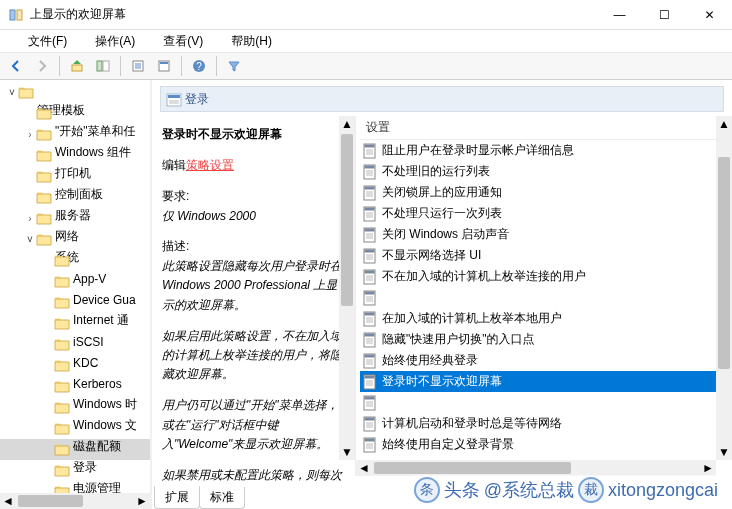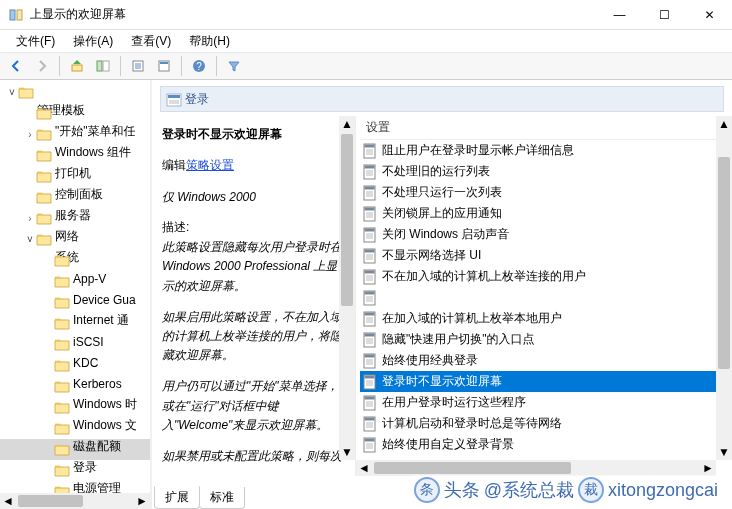--- a/index.html
+++ b/index.html
@@ -2,21 +2,21 @@
 <html><head>
 <meta charset="utf-8">
 <style>
 * { margin: 0; padding: 0; box-sizing: border-box; }
 body { font-family: "Microsoft YaHei", "Segoe UI", sans-serif; font-size: 12px; background: #fff; color: #000; width: 732px; height: 509px; overflow: hidden; position: relative; }
 .titlebar { height: 30px; display: flex; align-items: center; padding-left: 8px; border-bottom: 1px solid #e0e0e0; }
 .titlebar-icon { width: 16px; height: 16px; margin-right: 6px; }
 .titlebar-text { flex: 1; font-size: 12px; }
 .window-controls { display: flex; }
 .wc { width: 45px; height: 30px; display: flex; align-items: center; justify-content: center; }
-.menubar { height: 22px; display: flex; align-items: center; padding-left: 8px; gap: 2px; }
+.menubar { height: 22px; display: flex; align-items: center; padding-left: 20px; gap: 12px; }
 .menu-item { padding: 2px 8px; font-size: 12px; }
 .toolbar { height: 28px; display: flex; align-items: center; padding-left: 4px; gap: 2px; background: #f7f7f7; border-top: 1px solid #e8e8e8; border-bottom: 1px solid #d0d0d0; }
 .tb-btn { width: 24px; height: 24px; display: flex; align-items: center; justify-content: center; border: 1px solid transparent; border-radius: 2px; }
 .tb-sep { width: 1px; height: 20px; background: #ccc; margin: 0 3px; }
 .content { display: flex; height: 429px; position: relative; }
 .tree-panel { width: 152px; overflow: hidden; position: relative; border-right: 2px solid #f0f0f0; }
 .tree { padding-top: 2px; }
 .tree-row { display: flex; align-items: center; height: 21px; white-space: nowrap; padding-right: 2px; }
 .tree-row.sel { background: #d9d9d9; }
 .tree-row .twisty { width: 12px; display: inline-flex; justify-content: center; font-size: 10px; color: #666; }
@@ -25,21 +25,21 @@
 .tree-row .label { font-size: 12px; margin-top: 36px; }
 .indent { display: inline-block; }
 .tree-scroll-h { position: absolute; bottom: 0; left: 0; right: 0; height: 16px; background: #f0f0f0; display:flex; }
 .right-panel { flex: 1; position: relative; background: #fff; }
 .panel-header { margin: 6px 8px 0 8px; height: 26px; background: #e9eff7; border: 1px solid #d4dce8; display: flex; align-items: center; padding-left: 24px; position: relative; font-size: 12px; color: #34568b; }
 .panel-header .hicon { position: absolute; left: 4px; top: 4px; }
 .split { display: flex; margin: 4px 0 0 8px; height: 360px; }
 .desc-col { width: 196px; padding: 10px 8px 0 2px; font-size: 12px; position: relative; border-right: 1px solid #eee;}
 .desc-title { font-weight: bold; margin-bottom: 14px; }
 .desc-link-row { margin-bottom: 14px; font-size: 12px; }
-.desc-link { color: #1d4ed8; text-decoration: underline; }
+.desc-link { color: #ef4444; text-decoration: underline; }
 .desc-label { margin-bottom: 2px; }
 .desc-body { margin-bottom: 12px; line-height: 1.6; font-style: italic; }
 .list-col { flex: 1; position: relative; }
 .list-header { height: 24px; display: flex; align-items: center; padding-left: 6px; font-size: 12px; color: #333; border-bottom: 1px solid #eee; margin-left:4px; }
 .list-body { position: relative; overflow: hidden; height: 336px; margin-left:4px;}
 .list-row { display: flex; align-items: center; height: 21px; padding-left: 2px; }
 .list-row.sel { background: #0078d7; color: #fff; }
 .list-row .licon { width: 16px; height: 16px; margin-right: 4px; display:inline-flex; align-items:center; justify-content:center; }
 .list-row .ltxt { font-size: 12px; white-space: nowrap; }
 .vscroll { position: absolute; right: 0; top: 0; bottom: 16px; width: 16px; background: #f0f0f0; display:flex; flex-direction:column; }
@@ -391,20 +391,21 @@
       <span>登录</span>
     </div>
 
     <div class="split">
 
       <div class="desc-col">
         <div class="desc-title">登录时不显示欢迎屏幕</div>
         <div class="desc-link-row">
           <span>编辑</span><a class="desc-link">策略设置</a>
         </div>
+        <div class="desc-label">要求:</div>
         <div class="desc-body">仅 Windows 2000</div>
         <div class="desc-label">描述:</div>
         <div class="desc-body">此策略设置隐藏每次用户登录时在 Windows 2000 Professional 上显示的欢迎屏幕。</div>
         <div class="desc-body">如果启用此策略设置，不在加入域的计算机上枚举连接的用户，将隐藏欢迎屏幕。</div>
         <div class="desc-body">用户仍可以通过"开始"菜单选择，或在"运行"对话框中键入"Welcome"来显示欢迎屏幕。</div>
         <div class="desc-body">如果禁用或未配置此策略，则每次</div>
         <div class="vscroll">
           <div class="sb-btn">▲</div>
           <div class="sb-track">
               <div class="sb-thumb-v" style="top:2px; height:55%;"></div>
@@ -443,44 +444,44 @@
             <div class="list-row">
               <span class="licon">
                 <svg class="policy" width="16" height="16" viewBox="0 0 16 16">
                   <rect x="2" y="1" width="11" height="14"></rect>
                   <rect class="bar" x="3" y="2" width="9" height="2"></rect>
                   <line x1="4" y1="7" x2="11" y2="7" stroke="#bbb"></line>
                   <line x1="4" y1="9" x2="11" y2="9" stroke="#bbb"></line>
                   <line x1="4" y1="11" x2="11" y2="11" stroke="#bbb"></line>
                 </svg>
               </span>
+              <span class="ltxt">关闭锁屏上的应用通知</span>
+            </div>
+            <div class="list-row">
+              <span class="licon">
+                <svg class="policy" width="16" height="16" viewBox="0 0 16 16">
+                  <rect x="2" y="1" width="11" height="14"></rect>
+                  <rect class="bar" x="3" y="2" width="9" height="2"></rect>
+                  <line x1="4" y1="7" x2="11" y2="7" stroke="#bbb"></line>
+                  <line x1="4" y1="9" x2="11" y2="9" stroke="#bbb"></line>
+                  <line x1="4" y1="11" x2="11" y2="11" stroke="#bbb"></line>
+                </svg>
+              </span>
               <span class="ltxt">不处理只运行一次列表</span>
             </div>
             <div class="list-row">
               <span class="licon">
                 <svg class="policy" width="16" height="16" viewBox="0 0 16 16">
                   <rect x="2" y="1" width="11" height="14"></rect>
                   <rect class="bar" x="3" y="2" width="9" height="2"></rect>
                   <line x1="4" y1="7" x2="11" y2="7" stroke="#bbb"></line>
                   <line x1="4" y1="9" x2="11" y2="9" stroke="#bbb"></line>
                   <line x1="4" y1="11" x2="11" y2="11" stroke="#bbb"></line>
                 </svg>
               </span>
-              <span class="ltxt">关闭锁屏上的应用通知</span>
-            </div>
-            <div class="list-row">
-              <span class="licon">
-                <svg class="policy" width="16" height="16" viewBox="0 0 16 16">
-                  <rect x="2" y="1" width="11" height="14"></rect>
-                  <rect class="bar" x="3" y="2" width="9" height="2"></rect>
-                  <line x1="4" y1="7" x2="11" y2="7" stroke="#bbb"></line>
-                  <line x1="4" y1="9" x2="11" y2="9" stroke="#bbb"></line>
-                  <line x1="4" y1="11" x2="11" y2="11" stroke="#bbb"></line>
-                </svg>
-              </span>
               <span class="ltxt">关闭 Windows 启动声音</span>
             </div>
             <div class="list-row">
               <span class="licon">
                 <svg class="policy" width="16" height="16" viewBox="0 0 16 16">
                   <rect x="2" y="1" width="11" height="14"></rect>
                   <rect class="bar" x="3" y="2" width="9" height="2"></rect>
                   <line x1="4" y1="7" x2="11" y2="7" stroke="#bbb"></line>
                   <line x1="4" y1="9" x2="11" y2="9" stroke="#bbb"></line>
                   <line x1="4" y1="11" x2="11" y2="11" stroke="#bbb"></line>
@@ -562,21 +563,20 @@
             <div class="list-row">
               <span class="licon">
                 <svg class="policy" width="16" height="16" viewBox="0 0 16 16">
                   <rect x="2" y="1" width="11" height="14"></rect>
                   <rect class="bar" x="3" y="2" width="9" height="2"></rect>
                   <line x1="4" y1="7" x2="11" y2="7" stroke="#bbb"></line>
                   <line x1="4" y1="9" x2="11" y2="9" stroke="#bbb"></line>
                   <line x1="4" y1="11" x2="11" y2="11" stroke="#bbb"></line>
                 </svg>
               </span>
-              <span class="ltxt">在用户登录时运行这些程序</span>
             </div>
             <div class="list-row">
               <span class="licon">
                 <svg class="policy" width="16" height="16" viewBox="0 0 16 16">
                   <rect x="2" y="1" width="11" height="14"></rect>
                   <rect class="bar" x="3" y="2" width="9" height="2"></rect>
                   <line x1="4" y1="7" x2="11" y2="7" stroke="#bbb"></line>
                   <line x1="4" y1="9" x2="11" y2="9" stroke="#bbb"></line>
                   <line x1="4" y1="11" x2="11" y2="11" stroke="#bbb"></line>
                 </svg>

